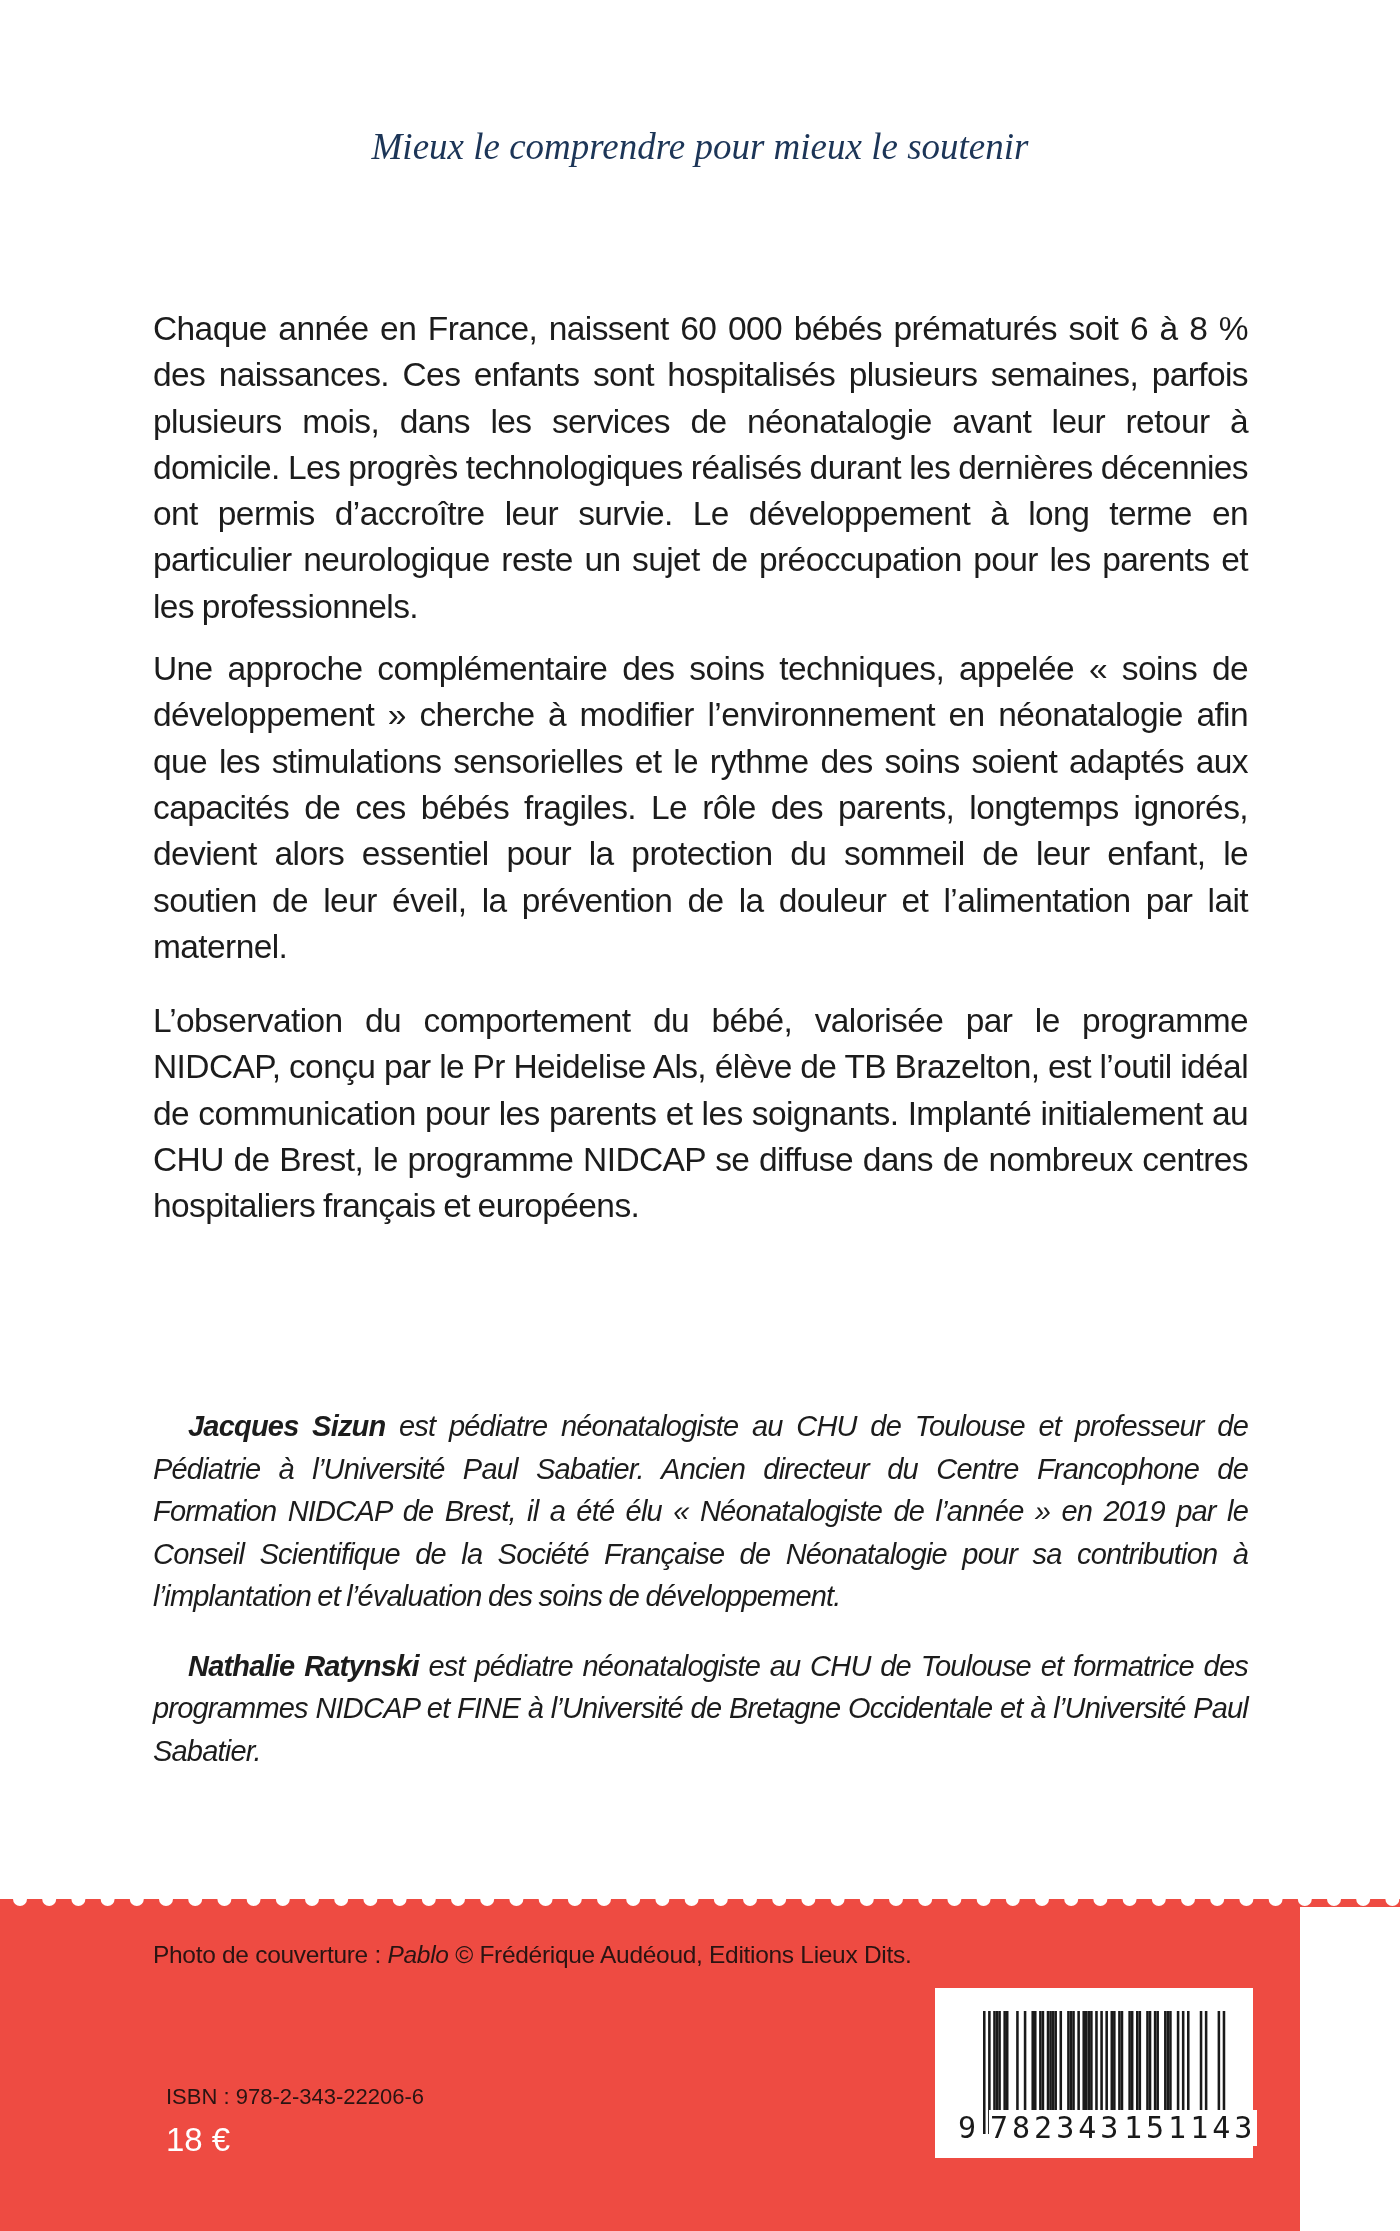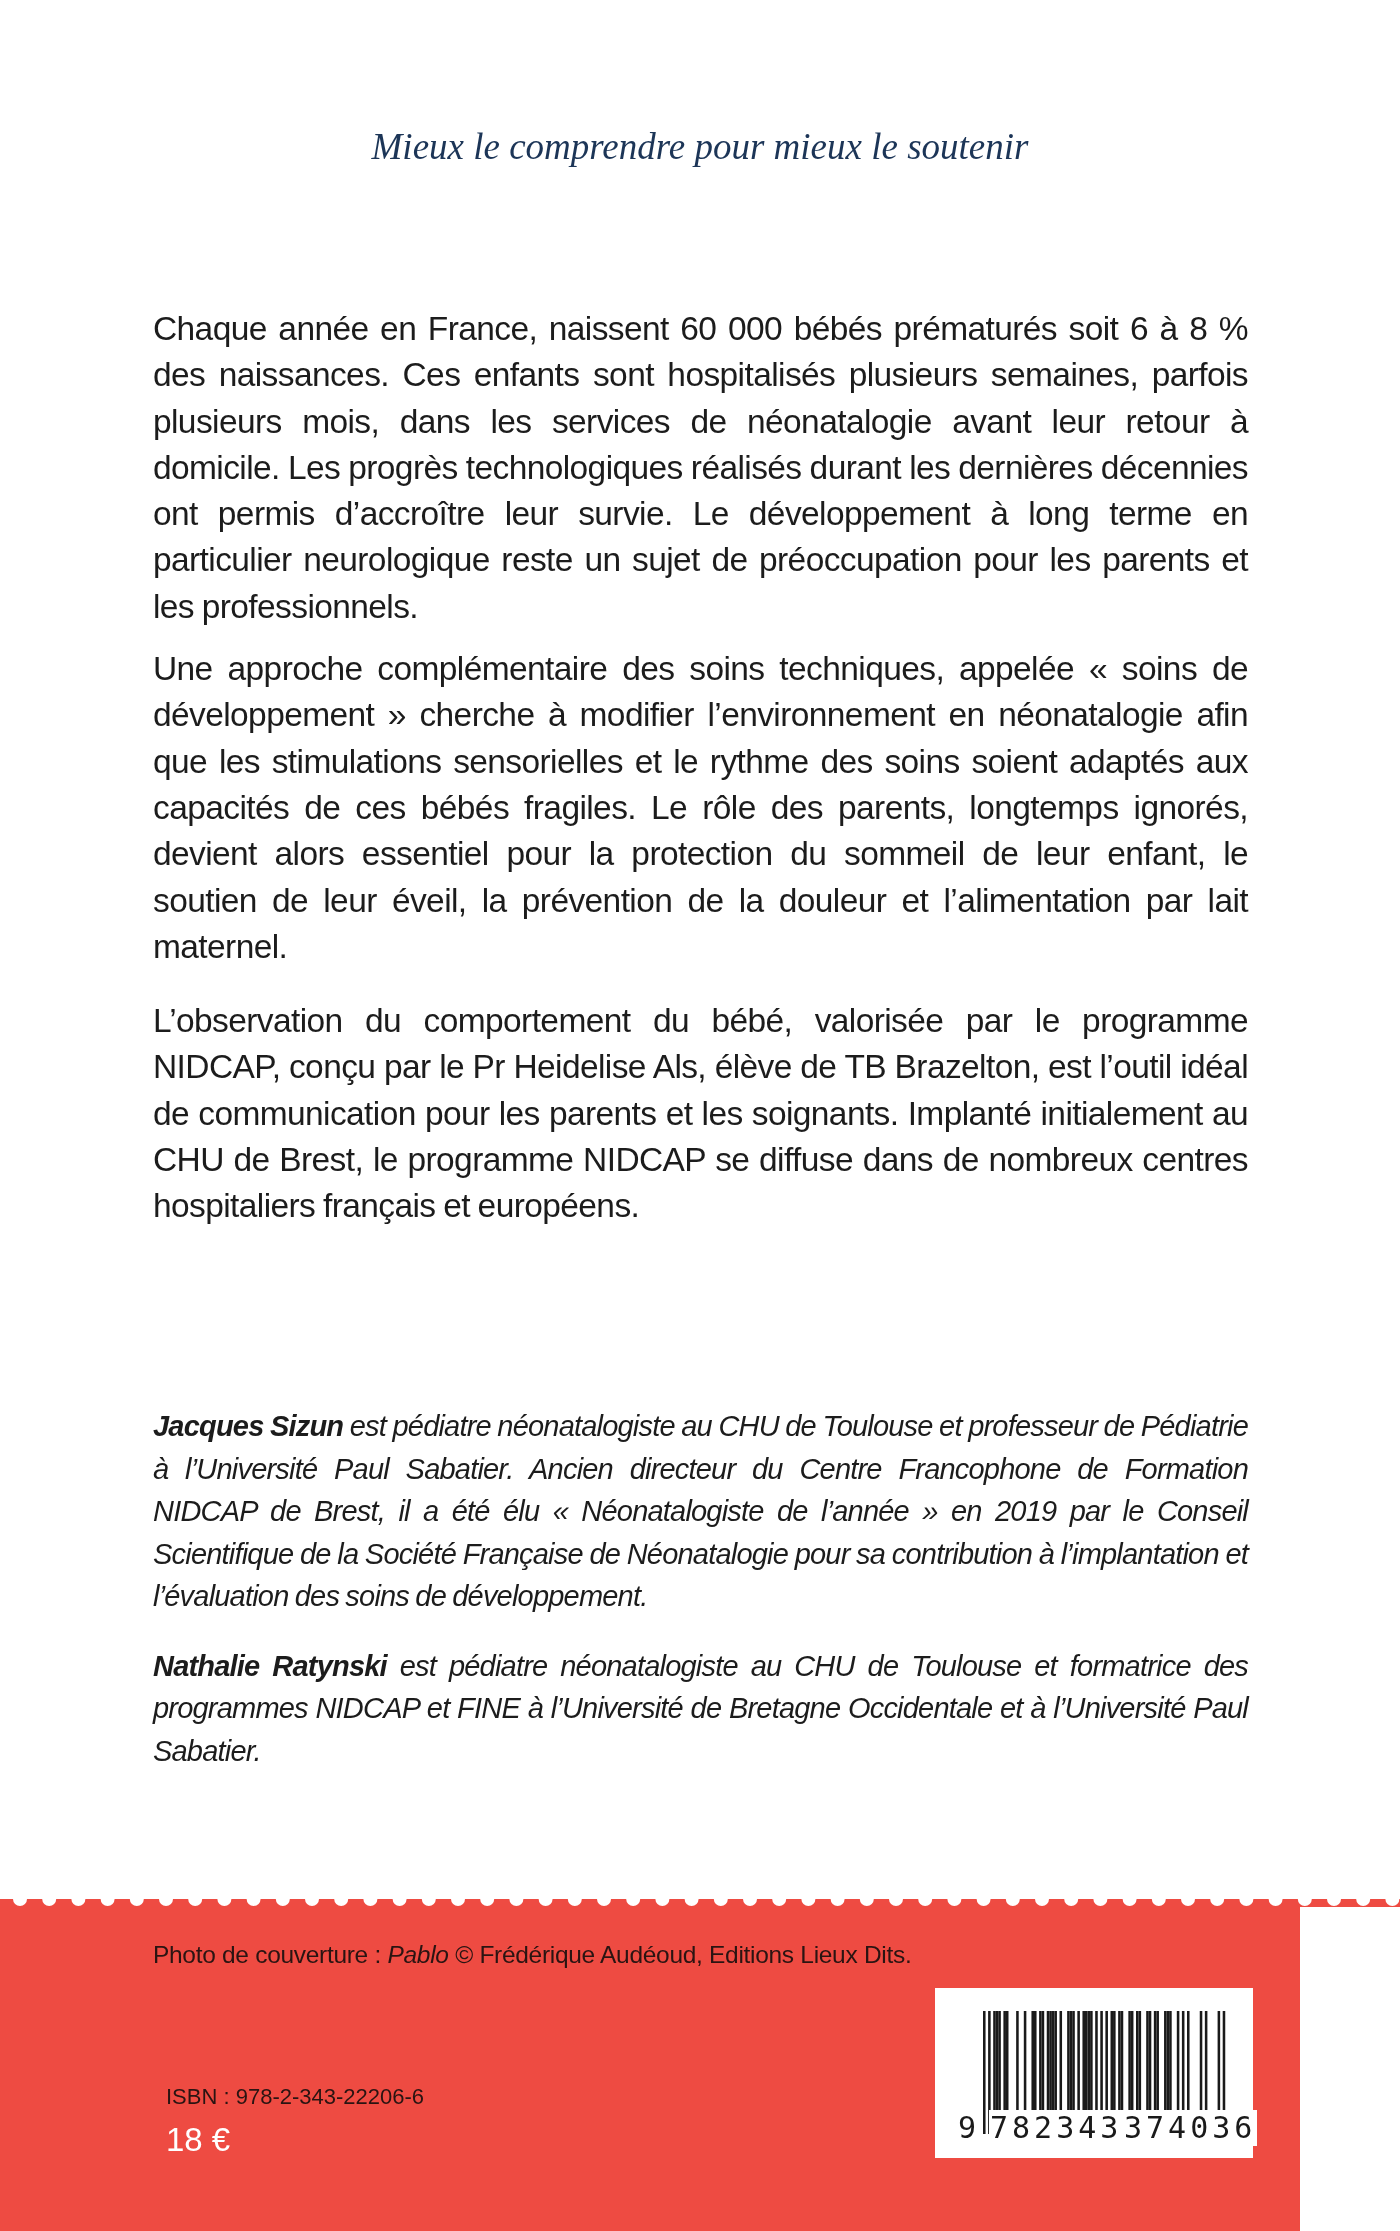--- a/index.html
+++ b/index.html
@@ -73,20 +73,21 @@
       line-height: 42.5px;
       font-style: italic;
       text-align: justify;
       letter-spacing: -0.8px;
       word-spacing: -1px;
     }
     .bio-block p { margin: 0; }
     .bio-block p + p { margin-top: 27px; }
     .bio-name {
       font-weight: bold;
+      margin-left: 35px;
     }
     
     .footer-band {
       position: absolute;
       left: 0;
       top: 1899px;
       width: 1300px;
       height: 332px;
       background: #ee4b42;
     }
@@ -288,17 +289,17 @@
           <rect x="246.90" y="23" width="2.55" height="101" fill="#1a1a1a"></rect>
           <rect x="252.00" y="23" width="2.55" height="101" fill="#1a1a1a"></rect>
           <rect x="264.75" y="23" width="2.55" height="101" fill="#1a1a1a"></rect>
           <rect x="269.85" y="23" width="2.55" height="101" fill="#1a1a1a"></rect>
           <rect x="282.60" y="23" width="2.55" height="123" fill="#1a1a1a"></rect>
           <rect x="287.70" y="23" width="2.55" height="123" fill="#1a1a1a"></rect>
         </svg>
       <div class="barcode-digits">
         <span style="left:22px;">9</span>
         <span style="left:54px;">782343</span>
-        <span style="left:188px;">374036</span>
+        <span style="left:188px;">151143</span>
       </div>
     </div>
   </div>
 </div>
 
 </body></html>

